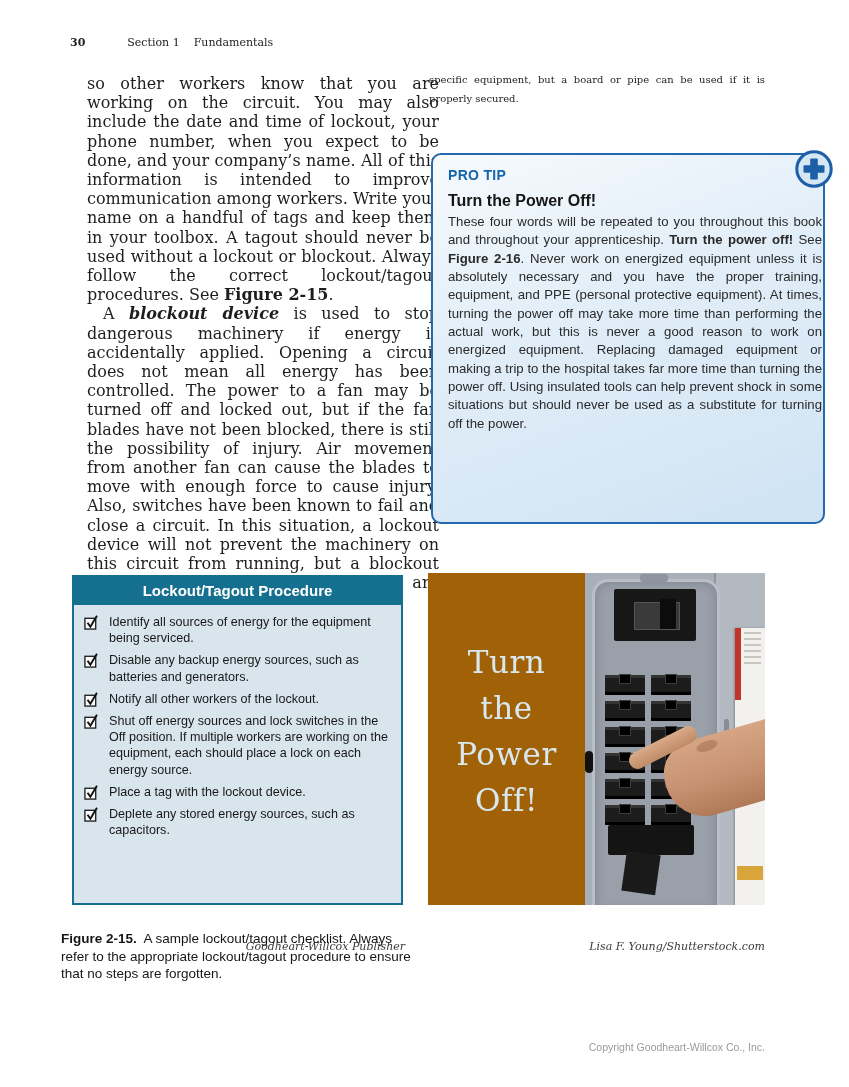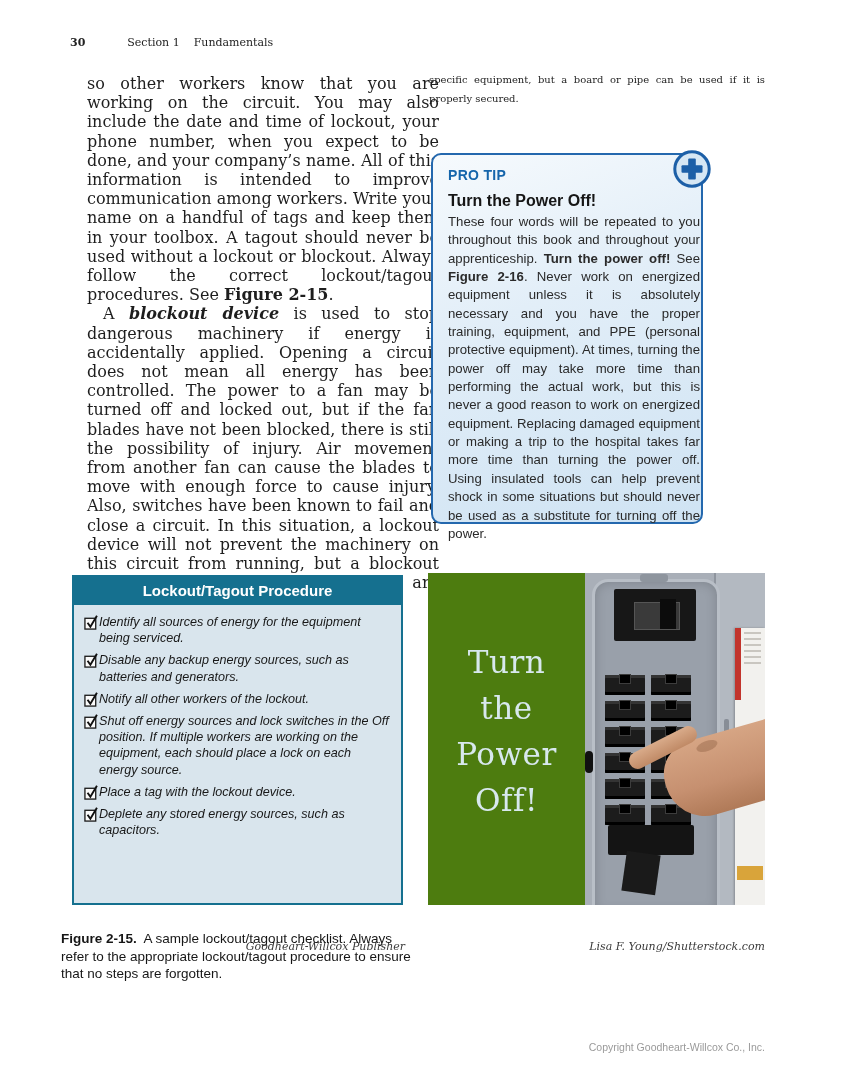--- a/index.html
+++ b/index.html
@@ -15,51 +15,51 @@
 
   
   .col-left{position:absolute;left:87px;top:74px;width:352px;font-size:16px;line-height:19.2px;
             text-align:justify;color:#1e1e1e;}
   .col-left p{margin:0;}
   .col-left p.indent{text-indent:16px;}
   .col-right-intro{position:absolute;left:429px;top:70px;width:336px;font-size:10px;line-height:19.2px;
             text-align:justify;color:#1e1e1e;}
 
   
-  .protip{position:absolute;left:431px;top:153px;width:272px;height:371px;box-sizing:border-box;
+  .protip{position:absolute;left:431px;top:153px;width:394px;height:371px;box-sizing:border-box;
           border:2.5px solid #2468ae;border-radius:10px;
           background:linear-gradient(160deg,#f6fafd 0%,#e2eef8 40%,#cfe3f3 100%);
           padding:12px 1px 10px 15px;}
   .protip-label{color:#1565ab;font-weight:bold;font-size:14px;letter-spacing:.3px;}
   .protip-title{margin-top:9px;font-weight:bold;font-size:16px;color:#161616;}
   .protip-body{margin-top:3px;font-size:13.2px;line-height:18.35px;text-align:justify;color:#2a2a2a;}
   .plus-circle{position:absolute;top:-6px;right:-11px;width:40px;height:40px;display:block;}
 
   
   .checklist{position:absolute;left:72px;top:575px;width:331px;height:330px;box-sizing:border-box;
              border:2px solid #15708f;background:#d9e5ed;}
   .checklist-header{background:#15708f;color:#ffffff;font-weight:bold;font-size:15px;
                     text-align:center;padding:5px 0 6px 0;}
   .checklist-body{padding:9px 12px 6px 10px;}
-  .chk-item{display:flex;margin-bottom:6px;font-size:12.6px;line-height:16.2px;color:#181818;font-style:italic;}
+  .chk-item{display:flex;gap:10px;margin-bottom:6px;font-size:12.6px;line-height:16.2px;color:#181818;}
   .cb{flex:0 0 15px;width:15px;height:15px;margin-top:1px;}
 
   
   .credit{position:absolute;font-family:"DejaVu Serif","Liberation Serif",serif;font-style:italic;
           font-size:11px;color:#3a3a3a;text-align:right;margin-top:32px;}
   .credit-left{left:72px;top:908px;width:333px;}
   .credit-right{left:428px;top:908px;width:337px;text-align:right;}
   .caption{position:absolute;font-size:13.5px;line-height:17.6px;color:#161616;}
   .caption b{font-weight:bold;}
   .cap-left{left:61px;top:930px;width:352px;}
   .cap-right{left:428px;top:930px;width:342px;}
 
   
   .photo{position:absolute;left:428px;top:573px;width:337px;height:332px;overflow:hidden;background:#a9afb8;}
-  .photo-teal{position:absolute;left:0;top:0;width:157px;height:332px;background:#4d7c0f;}
+  .photo-teal{position:absolute;left:0;top:0;width:157px;height:332px;background:#a16207;}
   .photo-teal-text{position:absolute;left:0;top:66px;width:157px;text-align:center;
         font-family:"DejaVu Serif","Liberation Serif",serif;font-size:31px;line-height:46px;
         color:#d8e8ee;letter-spacing:.5px;}
   .panel-frame{position:absolute;left:164px;top:6px;width:122px;height:330px;background:#99a0aa;
         border:3px solid #b9bfc7;border-bottom:none;border-radius:16px 16px 0 0;
         box-shadow:inset 0 0 12px rgba(0,0,0,.18);}
   .top-tab{position:absolute;left:212px;top:1px;width:28px;height:8px;background:#8e959e;border-radius:3px;}
   .main-breaker{position:absolute;left:186px;top:16px;width:82px;height:52px;background:#171717;border-radius:2px;}
   .main-breaker-switch{position:absolute;left:20px;top:13px;width:44px;height:26px;background:#3a3a3a;border:1px solid #555;}
   .main-breaker-sw2{position:absolute;left:46px;top:10px;width:16px;height:30px;background:#0c0c0c;}

